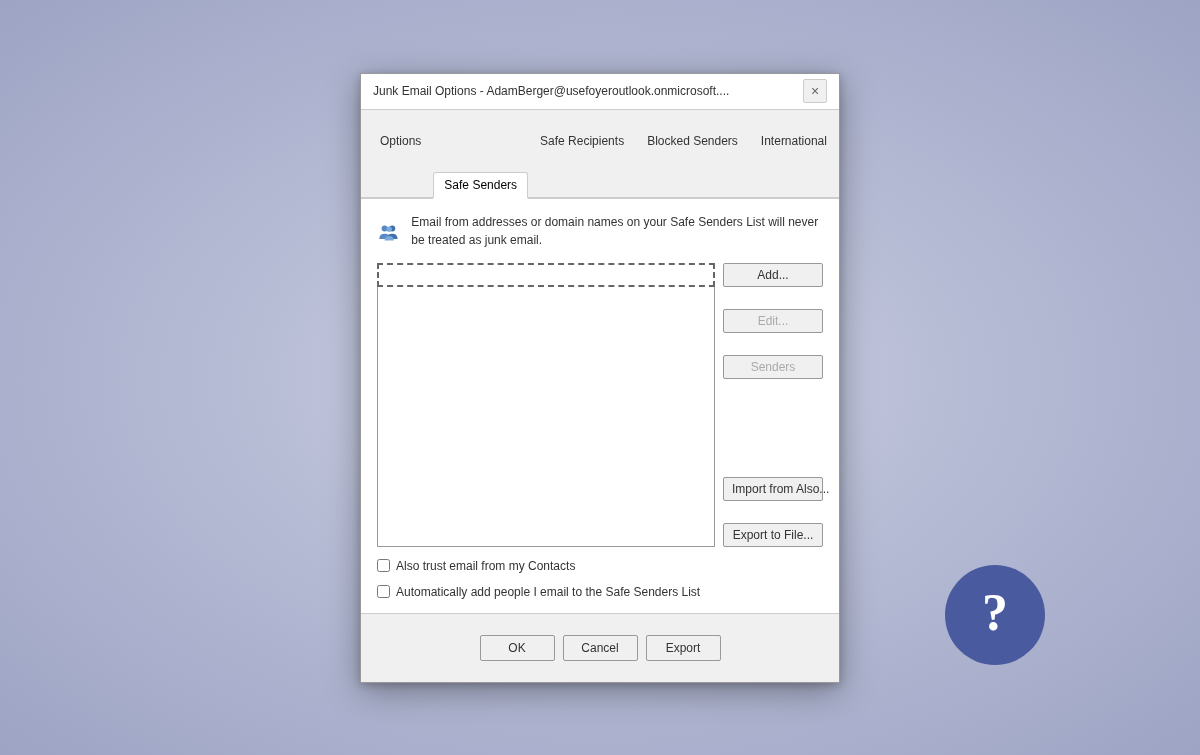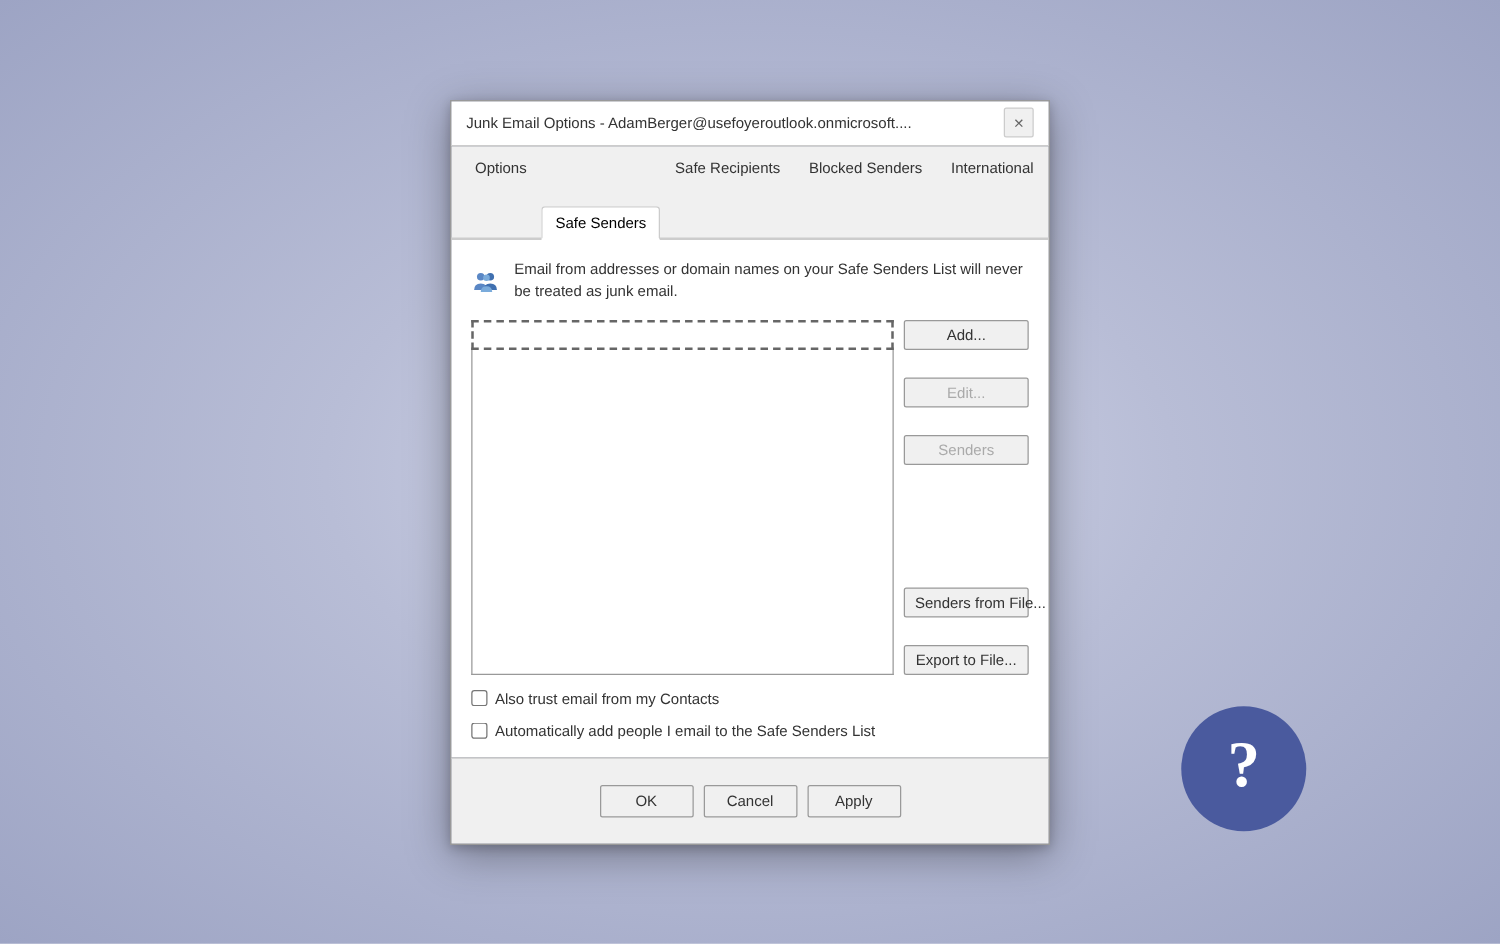--- a/index.html
+++ b/index.html
@@ -83,21 +83,21 @@
       justify-content: center;
       font-size: 14px;
       color: #666;
       flex-shrink: 0;
     }
 
     
     .tab-strip {
       background: #f0f0f0;
       display: flex;
-      padding: 4px 8px 0 8px;
+      padding: 18px 8px 0 8px;
       border-bottom: 2px solid #ccc;
       gap: 1px;
     }
     .tab {
       padding: 5px 10px;
       font-size: 12px;
       cursor: pointer;
       border: 1px solid transparent;
       border-bottom: none;
       border-radius: 3px 3px 0 0;
@@ -285,36 +285,36 @@
       <div class="list-area">
         <input type="text" class="list-search-input" value="" style="">
         <div class="list-box"></div>
       </div>
 
       <div class="buttons-panel">
         <button class="btn">Add...</button>
         <button class="btn" disabled="">Edit...</button>
         <button class="btn" disabled="">Senders</button>
         <div class="btn-spacer"></div>
-        <button class="btn">Senders from File...</button>
+        <button class="btn">Import from Also...</button>
         <button class="btn">Export to File...</button>
       </div>
 
     </div>
 
     <div class="checkbox-row">
       <input type="checkbox" style="">
       <label>Also trust email from my Contacts</label>
     </div>
     <div class="checkbox-row">
       <input type="checkbox" style="">
       <label>Automatically add people I email to the Safe Senders List</label>
     </div>
 
   </div>
 
   <div class="dialog-footer">
     <button class="footer-btn">OK</button>
     <button class="footer-btn">Cancel</button>
-    <button class="footer-btn">Apply</button>
+    <button class="footer-btn">Export</button>
   </div>
 
 </div>
 
 </body></html>

